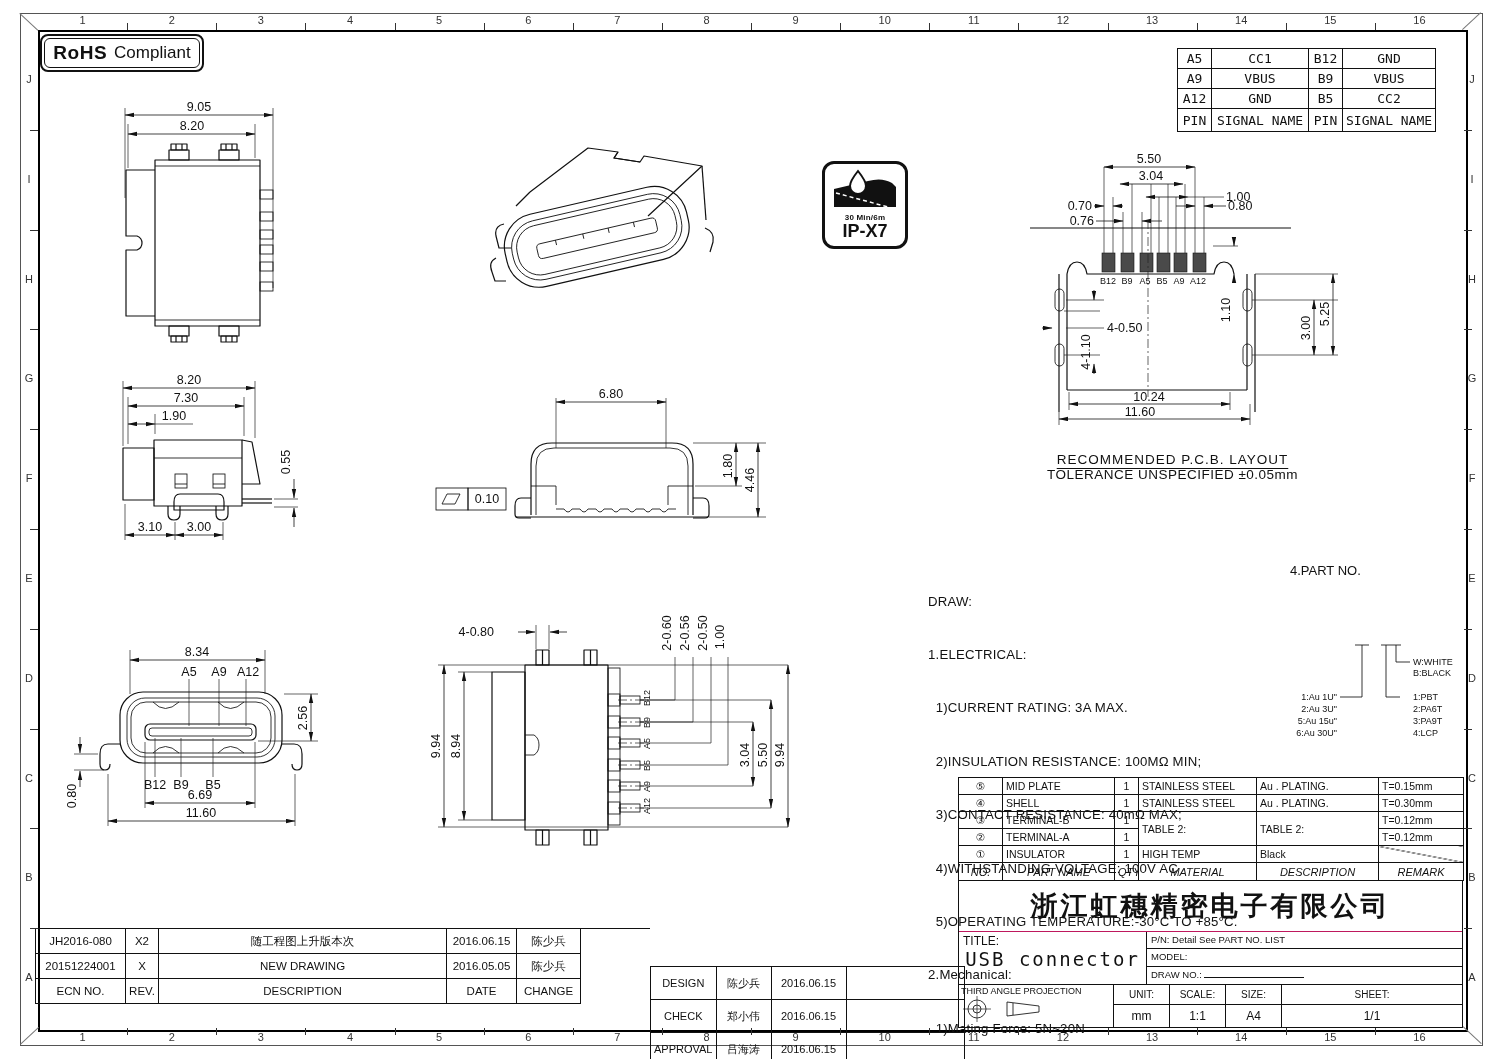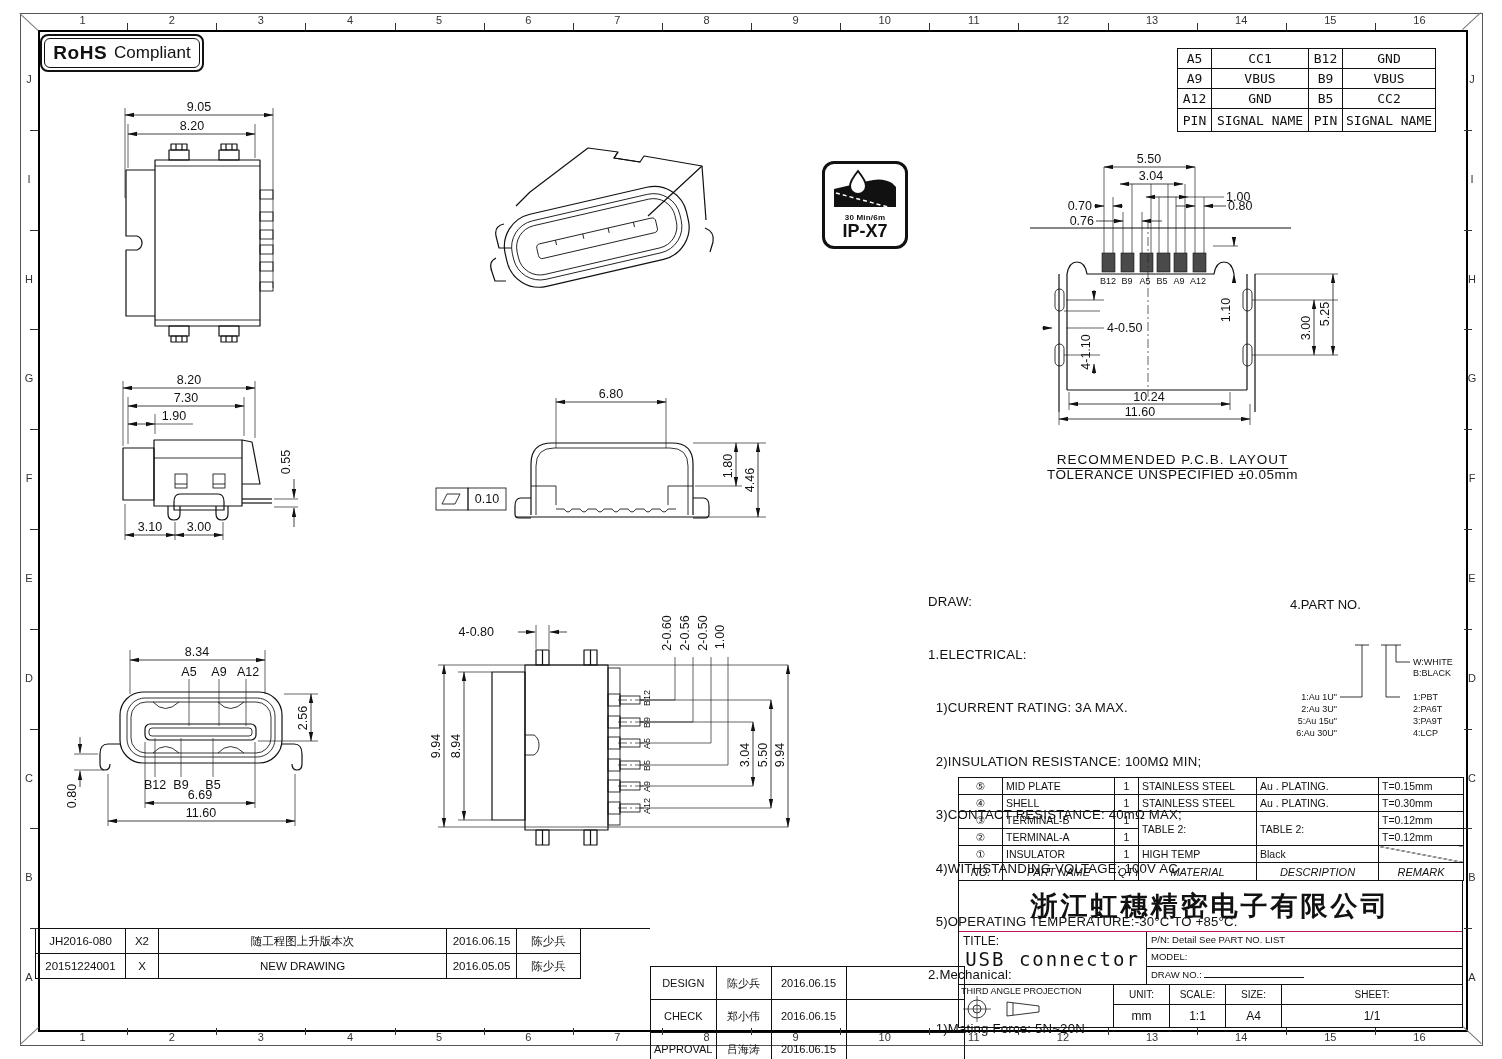--- a/index.html
+++ b/index.html
@@ -38,21 +38,21 @@
   .tol .r{display:flex;justify-content:space-between;padding:0 10px 0 14px}
   .company{font-size:27px;font-weight:bold;letter-spacing:3px;text-align:center;line-height:50px}
   .cadtxt{font-family:"DejaVu Sans Mono",monospace}
   .lbl{font-size:12px}
   .titlemain{font-size:19px;letter-spacing:2px;text-align:center}
   .cellhdr{font-size:10px;text-align:center;border-bottom:1px solid #111;height:19px;line-height:19px}
   .cellval{font-size:12px;text-align:center;height:22px;line-height:22px}
   
   .notes{left:928px;top:557px;font-size:13.2px;line-height:17.8px;white-space:pre;letter-spacing:.2px;
          font-family:"Liberation Sans",sans-serif}
-  .pnotitle{left:1290px;top:597px;font-size:13px}
+  .pnotitle{left:1290px;top:563px;font-size:13px}
   
   .pcbcap{left:1000px;top:452px;width:345px;text-align:center}
   .pcbcap .l1{font-size:13.5px;letter-spacing:1px;text-decoration:underline;text-underline-offset:4px}
   .pcbcap .l2{font-size:13.5px;letter-spacing:.5px}
   
   .ipx{left:822px;top:161px;width:80px;height:82px;border:3px solid #111;border-radius:12px;background:#fff}
   
   svg text{font-family:"Liberation Sans",sans-serif;fill:#111}
   .bl{stroke:#111;stroke-width:1.2;fill:none;stroke-linejoin:round}
   .b2{stroke:#111;stroke-width:.85;fill:none}
@@ -675,20 +675,27 @@
         <td>随工程图上升版本次</td>
         <td>2016.06.15</td>
         <td>陈少兵</td>
       </tr>
   <tr>
         <td>20151224001</td>
         <td>X</td>
         <td>NEW DRAWING</td>
         <td>2016.05.05</td>
         <td>陈少兵</td>
+      </tr>
+  <tr>
+        <td>ECN NO.</td>
+        <td>REV.</td>
+        <td>DESCRIPTION</td>
+        <td>DATE</td>
+        <td>CHANGE</td>
       </tr>
 </tbody>
   </table>
 <div class="abs" style="left:580px;top:928px;width:70px;height:1px;background:#111"></div>
 
 <table class="abs apptable">
   <colgroup>
       <col style="width:60px">
       <col style="width:55px">
       <col style="width:75px">

